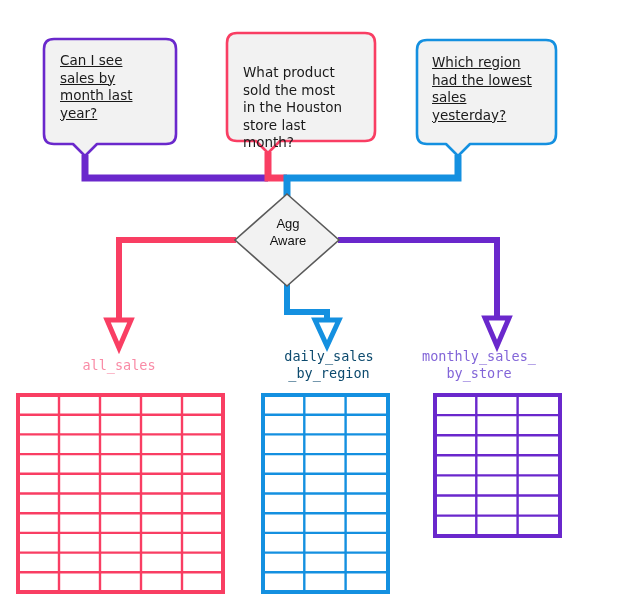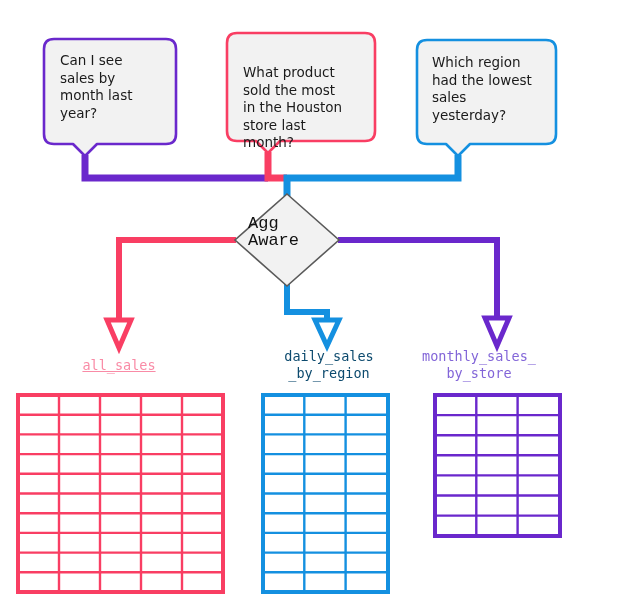--- a/index.html
+++ b/index.html
@@ -23,48 +23,48 @@
   }
   .bubble-text {
     position: absolute;
     font-family: "DejaVu Sans", "Liberation Sans", sans-serif;
     font-size: 13.5px;
     line-height: 17.5px;
     color: #1a1a1a;
     white-space: pre-line;
     pointer-events: none;
   }
-  #bubble-text-0 { left: 60px; top: 52px; width: 112px; }
+  #bubble-text-0 { left: 60px; top: 52px; width: 112px; text-decoration: underline; }
   #bubble-text-1 { left: 243px; top: 64px; width: 124px; }
-  #bubble-text-2 { left: 432px; top: 54px; width: 122px; }
+  #bubble-text-2 { left: 432px; top: 54px; width: 122px; text-decoration: underline; }
 
   .diamond-text {
     position: absolute;
     left: 248px;
     top: 215px;
     width: 80px;
-    text-align: left;
-    font-family: Liberation Mono, monospace;
-    font-size: 17px;
+    text-align: center;
+    font-family: Liberation Sans, sans-serif;
+    font-size: 13px;
     line-height: 17px;
     color: #111111;
     white-space: pre-line;
     pointer-events: none;
   }
 
   .table-label {
     position: absolute;
     text-align: center;
     font-family: "DejaVu Sans Mono", "Liberation Mono", monospace;
     font-size: 13.5px;
     line-height: 17px;
     white-space: pre-line;
     pointer-events: none;
   }
-  #table-label-0 { left: 38px; top: 357px; width: 162px; color: #F98BA6; text-decoration: underline; }
+  #table-label-0 { left: 38px; top: 357px; width: 162px; color: #F98BA6; }
   #table-label-1 { left: 248px; top: 348px; width: 162px; color: #0c4a6e; }
   #table-label-2 { left: 394px; top: 348px; width: 170px; color: #8265D8; }
 </style>
 </head>
 <body>
 
 <svg id="canvas" viewBox="0 0 634 610">
 
   <g>
     <path d="M 85 155 L 85 178 L 268 178" fill="none" stroke="#6A28CC" stroke-width="7" stroke-linecap="butt" stroke-linejoin="miter"></path>

